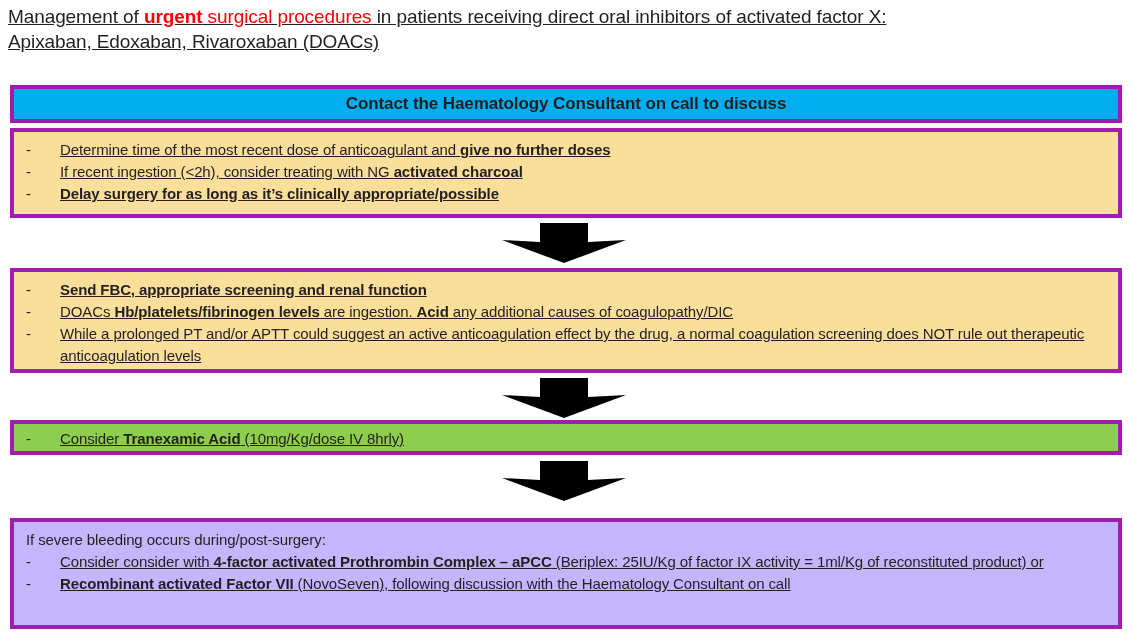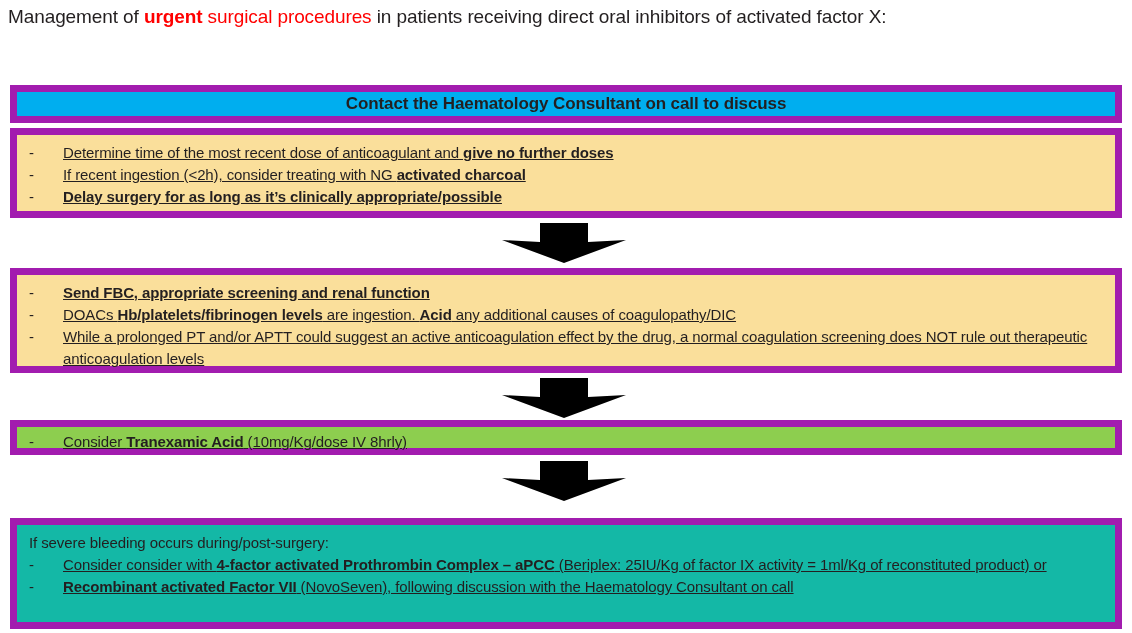--- a/index.html
+++ b/index.html
@@ -19,36 +19,37 @@
   
   #title-block {
     position: absolute;
     left: 8px;
     top: 4px;
     width: 1110px;
     font-size: 19px;
     line-height: 25px;
     color: #231f20;
     letter-spacing: -0.1px;
+    text-decoration: underline;
   }
   .t-red       { color: #ff0000; }
   .t-red-bold  { color: #ff0000; font-weight: bold; }
 
   
   .flow-box {
     position: absolute;
     left: 10px;
     width: 1112px;
     box-sizing: border-box;
-    border: 7px solid #a21caf;
+    border: 4px solid #a21caf;
   }
   .box-blue   { background: #00aeef; }
   .box-yellow { background: #fadf9b; }
   .box-green  { background: #8dce4f; }
-  .box-red    { background: #14b8a6; }
+  .box-red    { background: #c4b5fd; }
 
   
   #header-bar {
     top: 85px;
     height: 38px;
     display: flex;
     align-items: center;
     justify-content: center;
   }
   #header-bar .header-text {
@@ -108,20 +109,21 @@
   #arrow-1 { top: 223px; }
   #arrow-2 { top: 378px; }
   #arrow-3 { top: 461px; }
   .arrow svg { display: block; width: 100%; height: 100%; }
 </style>
 </head>
 <body>
 
 <div id="title-block">
   <span>Management of </span><span class="t-red-bold">urgent</span><span class="t-red"> surgical procedures</span><span> in patients receiving direct oral inhibitors of activated factor X:</span>
+  <div>Apixaban, Edoxaban, Rivaroxaban (DOACs)</div>
 </div>
 
 <div id="header-bar" class="flow-box box-blue">
   <span class="header-text">Contact the Haematology Consultant on call to discuss</span>
 </div>
 
 <div id="box-step1" class="flow-box box-yellow">
   <div class="blist">
       <div class="brow">
         <span class="bdash">-</span>

